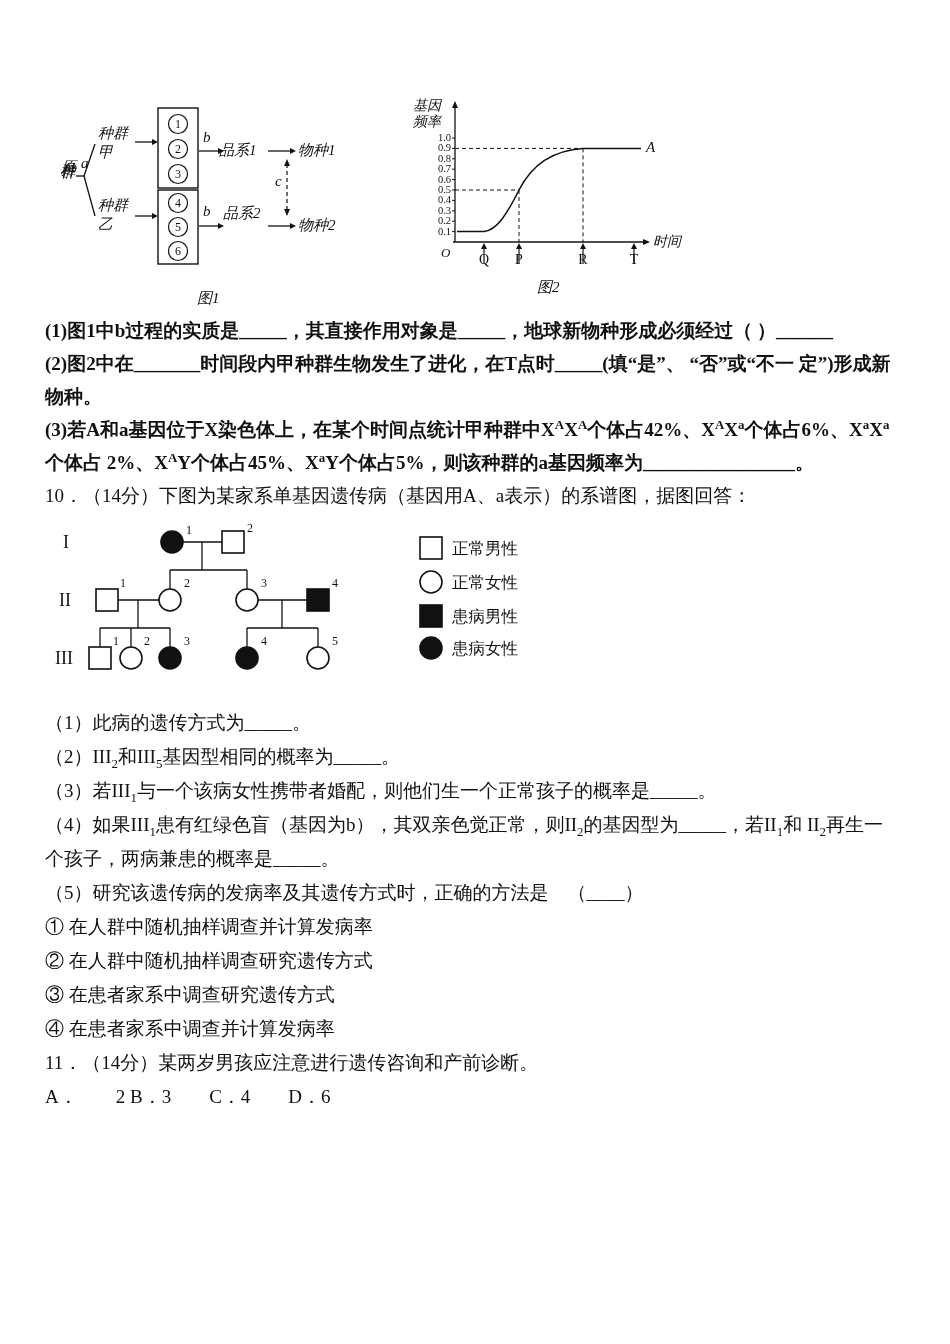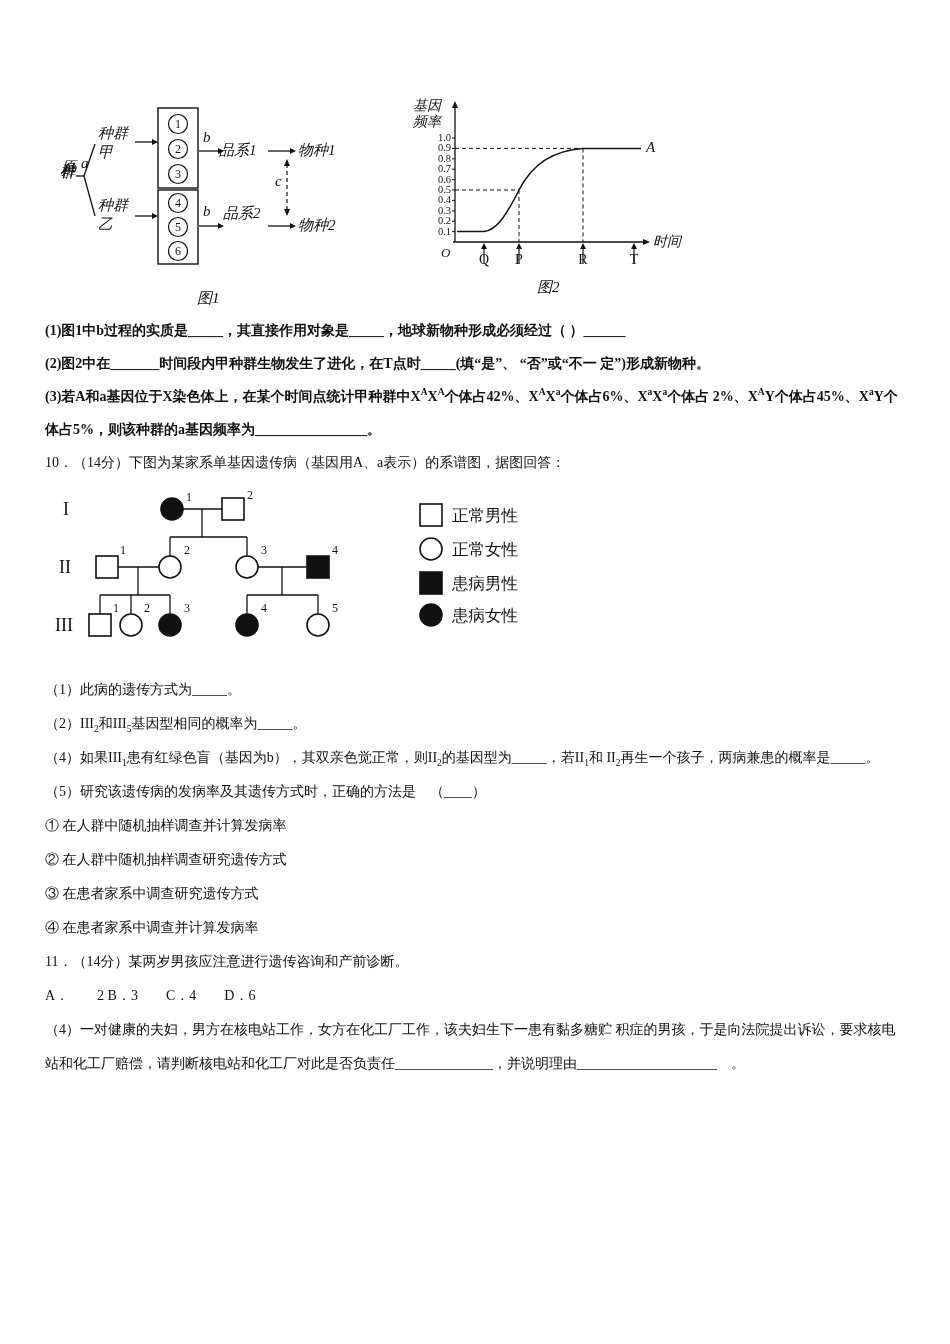--- a/index.html
+++ b/index.html
@@ -22,21 +22,21 @@
   .vert { writing-mode:vertical-rl; letter-spacing:2px; }
   .serifi { font-style:italic; }
   .yticks {
     position:absolute; left:28px; top:37px; width:28px; height:104px;
     display:flex; flex-direction:column; align-items:flex-end;
   }
   .yticks span { height:10.4px; font-size:10.5px; line-height:10.4px; }
   .xmark { position:absolute; top:156px; width:22px; text-align:center; font-size:14px; }
 
   
-  .text-block { padding:6px 50px 0 45px; font-size:14px; line-height:33px; }
+  .text-block { padding:6px 50px 0 45px; font-size:19px; line-height:33px; }
   .text-block2 { padding-top:8px; line-height:34px; }
   .text-block p { margin:0; }
   p.bold { font-weight:bold; }
   sup,sub { font-size:68%; line-height:0; }
 
   
   .pedigree-row { position:relative; height:178px; margin:8px 0 0 50px; }
 </style>
 </head>
 <body>
@@ -247,24 +247,24 @@
         <text x="402" y="102" font-size="16.5" fill="#111">患病男性</text>
         <circle cx="381" cy="128" r="11" fill="#111" stroke="#111" stroke-width="1.6"></circle>
         <text x="402" y="134" font-size="16.5" fill="#111">患病女性</text>
       </g>
     </svg>
   </div>
 
   <div class="text-block text-block2">
     <p>（1）此病的遗传方式为_____。</p>
     <p><span>（2）III</span><sub>2</sub><span>和III</span><sub>5</sub><span>基因型相同的概率为_____。</span></p>
+    <p><span>（3）若III</span><sub>1</sub><span>与一个该病女性携带者婚配，则他们生一个正常孩子的概率是_____。</span></p>
     <p><span>（4）如果III</span><sub>1</sub><span>患有红绿色盲（基因为b），其双亲色觉正常，则II</span><sub>2</sub><span>的基因型为_____，若II</span><sub>1</sub><span>和 II</span><sub>2</sub><span>再生一个孩子，两病兼患的概率是_____。</span></p>
     <p>（5）研究该遗传病的发病率及其遗传方式时，正确的方法是　（____）</p>
     <p>① 在人群中随机抽样调查并计算发病率</p>
     <p>② 在人群中随机抽样调查研究遗传方式</p>
     <p>③ 在患者家系中调查研究遗传方式</p>
     <p>④ 在患者家系中调查并计算发病率</p>
     <p>11．（14分）某两岁男孩应注意进行遗传咨询和产前诊断。</p>
     <p>A．　　2  B．3　　C．4　　D．6</p>
-    <p>（4）一对健康的夫妇，男方在核电站工作，女方在化工厂工作，该夫妇生下一患有黏多糖贮 积症的男孩，于是向法院提出诉讼，要求核电站和化工厂赔偿，请判断核电站和化工厂对此是否负责任______________，并说明理由____________________　。</p>
   </div>
 
 </div>
 
 </body></html>

